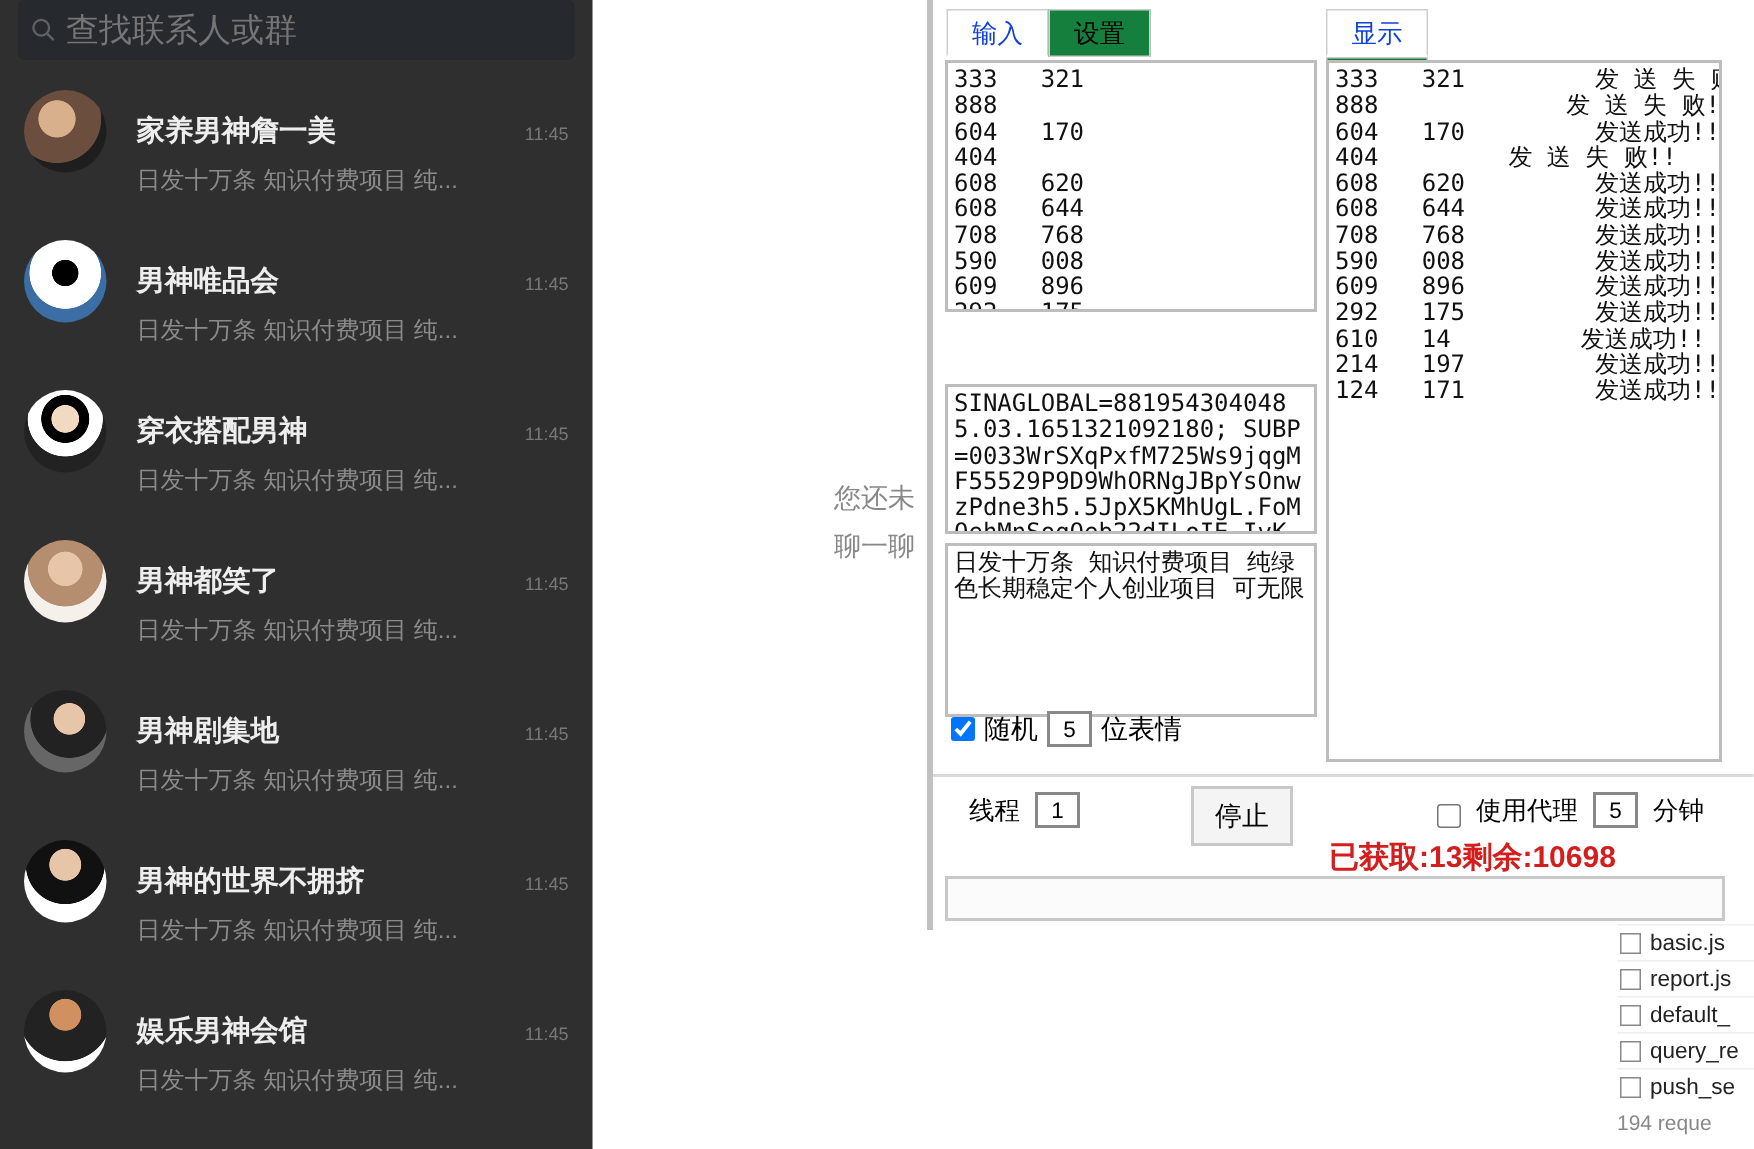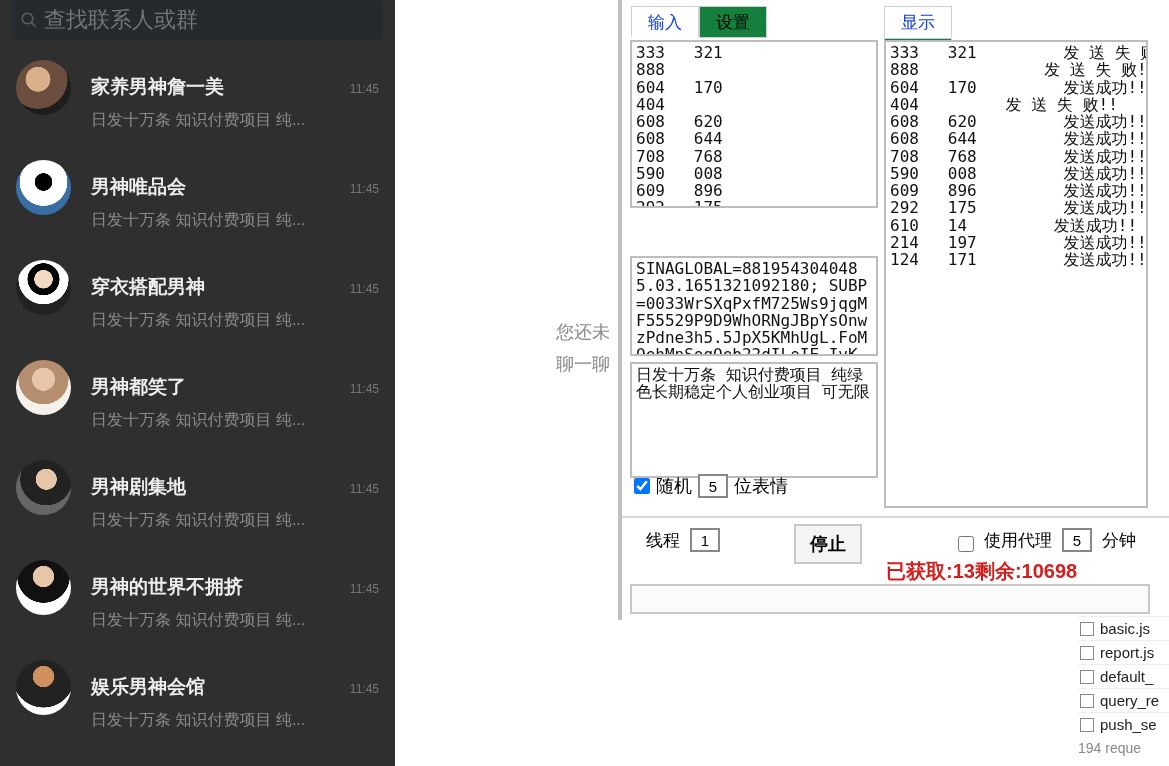--- a/index.html
+++ b/index.html
@@ -38,21 +38,21 @@
   .tb-ids   { left: 8px;  top: 40px;  width: 248px; height: 168px; }
   .tb-cookie{ left: 8px;  top: 256px; width: 248px; height: 100px; overflow-x: hidden; white-space: normal; word-break: break-all; }
   .tb-msg   { left: 8px;  top: 362px; width: 248px; height: 116px;  white-space: normal; word-break: break-all; overflow-x:hidden; }
   .tb-log   { left: 262px; top: 40px; width: 264px; height: 468px; }
   .random-row { position: absolute; left: 12px; top: 474px; font-size: 18px; display: flex; align-items: center; gap: 6px; }
   .num-small { width: 30px; height: 24px; border: 2px solid #888; text-align: center; font-size: 15px; }
   .bottom { position: absolute; left: 0; top: 516px; width: 100%; border-top: 2px solid #d9d9d9; padding-top: 10px; }
   .bottom .row { display: flex; align-items: flex-end; gap: 10px; font-size: 17px; }
   .bottom .row.a { position: absolute; left: 24px; top: 10px; }
   .bottom .row.b { position: absolute; left: 336px; top: 10px; }
-  .bottom .stop { position: absolute; left: 172px; top: 6px; width: 68px; height: 40px; font-size: 18px; background: #f4f4f4; border: 2px solid #c8c8c8; font-weight: bold; }
+  .bottom .stop { position: absolute; left: 172px; top: 6px; width: 68px; height: 40px; font-size: 18px; background: #f4f4f4; border: 2px solid #c8c8c8; }
   .bottom .status { position: absolute; left: 264px; top: 40px; font-size: 20px; }
   .bottom .status .red { color: #d41e1e; font-weight: 700; }
   .bottom .longbar { position: absolute; left: 8px; top: 66px; width: 520px; height: 30px; border: 2px solid #c8c8c8; background: #fbfbfb; }
   
   .textbox::-webkit-scrollbar { width: 18px; height: 18px; }
   .textbox::-webkit-scrollbar-thumb { background: #c6c6c6; border: 1px solid #a4a4a4; }
   .textbox::-webkit-scrollbar-track { background: #f0f0f0; }
   
   .filelist { position: absolute; left: 1078px; top: 616px; width: 110px; font-size: 15px; color: #222; }
   .filelist .fi { display: flex; align-items: center; gap: 6px; height: 24px; border-top: 1px solid #eee; padding-left: 2px; }

